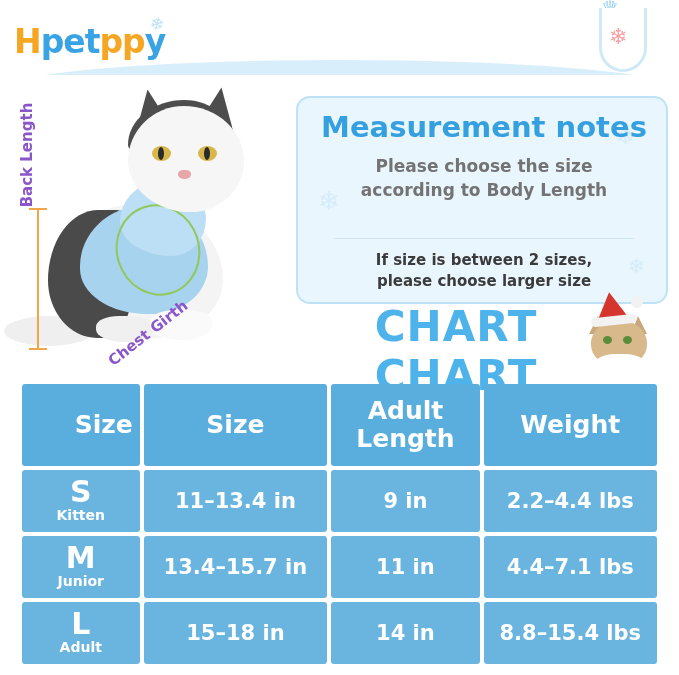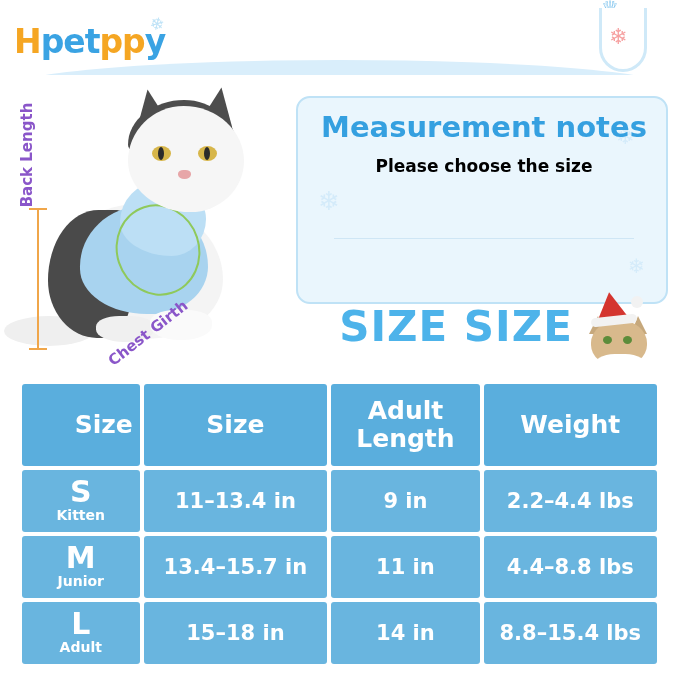--- a/index.html
+++ b/index.html
@@ -273,21 +273,21 @@
     text-align: center;
     color: #35a0e0;
     font-size: 29px;
     font-weight: bold;
   }
   .notes-p1 {
     position: absolute;
     left: 20px; top: 56px;
     width: 332px;
     text-align: center;
-    color: #000000;
+    color: #737373;
     font-size: 17px;
     line-height: 24px;
     font-weight: bold;
   }
   .notes-div {
     position: absolute;
     left: 36px; top: 140px;
     width: 300px; height: 1px;
     background: #cfe6f5;
   }
@@ -492,27 +492,32 @@
       </div>
       <div class="label-back">Back Length</div>
       <div class="label-chest">Chest Girth</div>
     </div>
 
     <div class="notes-card">
       <div class="notes-paw-2">❄</div>
       <div class="notes-title">Measurement notes</div>
       <div class="notes-p1">
         <div>Please choose the size</div>
+        <div>according to Body Length</div>
       </div>
       <div class="notes-paw-1">❄</div>
       <div class="notes-div"></div>
+      <div class="notes-p2">
+        <div>If size is between 2 sizes,</div>
+        <div>please choose larger size</div>
+      </div>
       <div class="notes-paw-3">❄</div>
     </div>
 
-    <div class="chart-title">SIZE SIZE</div>
+    <div class="chart-title">CHART CHART</div>
 
     <div class="santa-cat">
       <div class="santa-hat"></div>
       <div class="santa-hat-ball"></div>
       <div class="sc-ear-l"></div>
       <div class="sc-ear-r"></div>
       <div class="sc-head"></div>
       <div class="sc-eye-l"></div>
       <div class="sc-eye-r"></div>
       <div class="santa-hat-brim"></div>
@@ -542,21 +547,21 @@
         <td>9 in</td>
         <td>2.2–4.4 lbs</td>
       </tr>
       <tr>
         <td class="size-cell">
           <span class="big">M</span>
           <span class="sub">Junior</span>
         </td>
         <td>13.4–15.7 in</td>
         <td>11 in</td>
-        <td>4.4–8.8 lbs</td>
+        <td>4.4–7.1 lbs</td>
       </tr>
       <tr>
         <td class="size-cell">
           <span class="big">L</span>
           <span class="sub">Adult</span>
         </td>
         <td>15–18 in</td>
         <td>14 in</td>
         <td>8.8–15.4 lbs</td>
       </tr>

